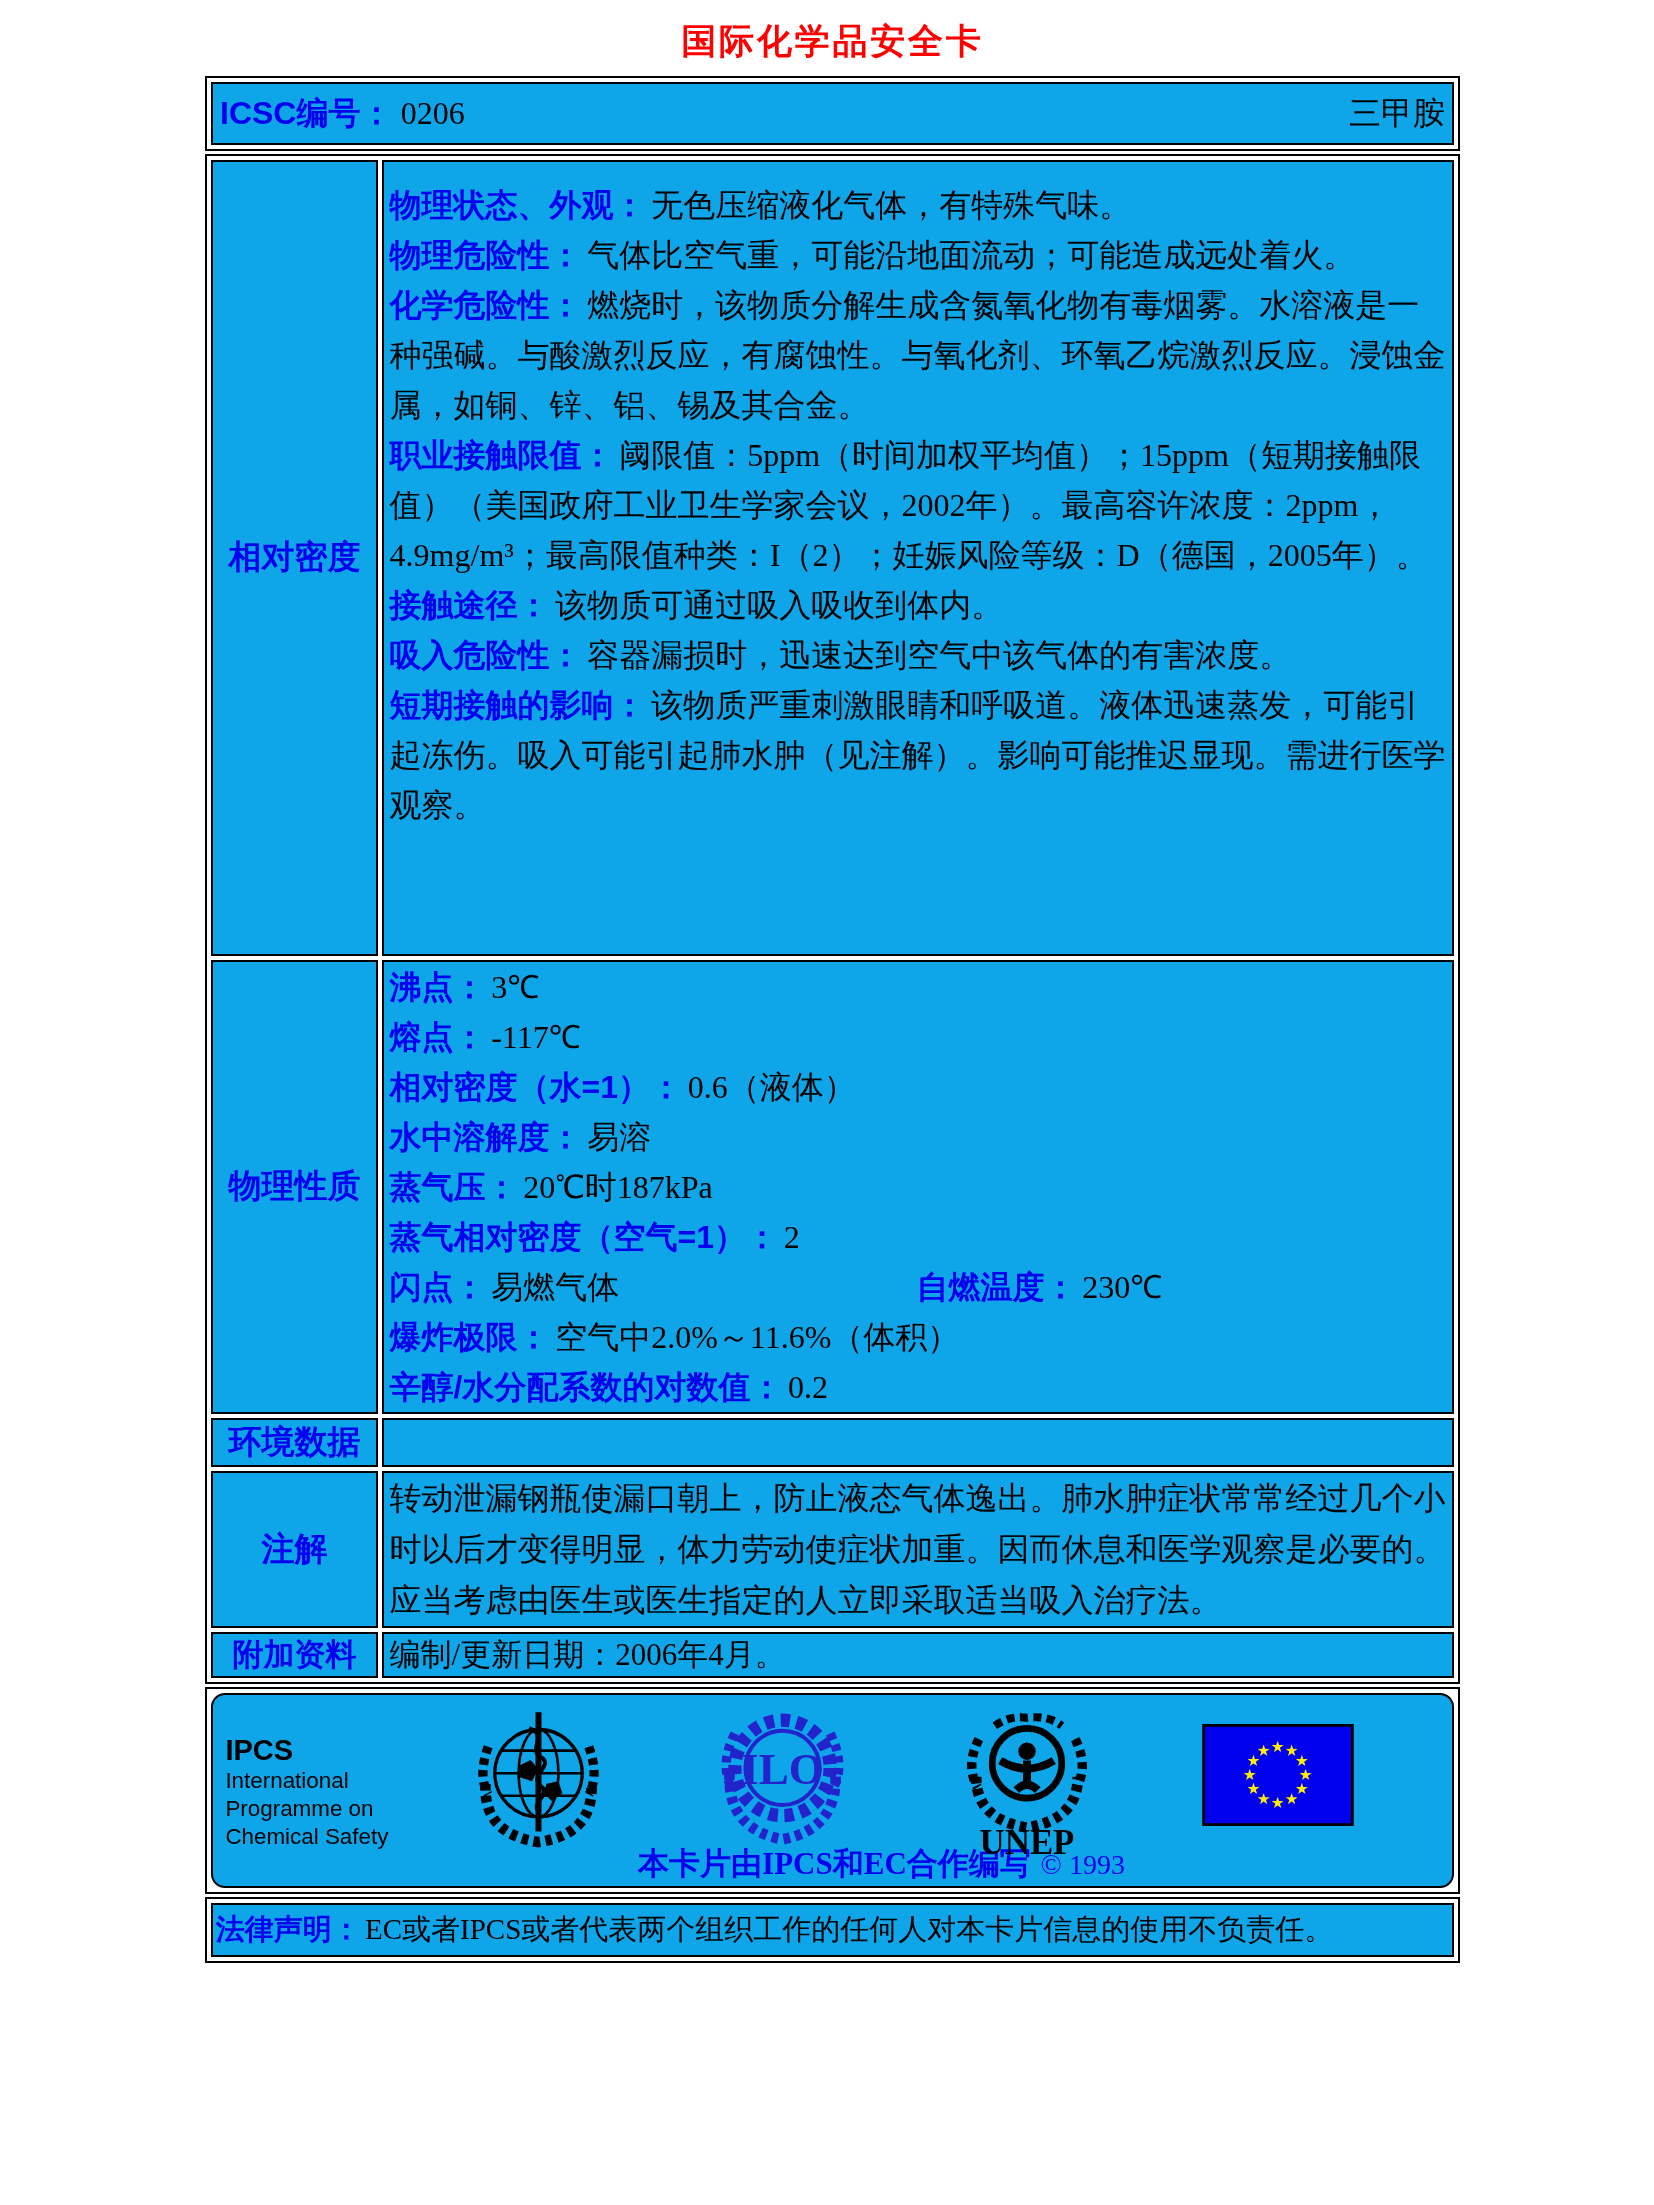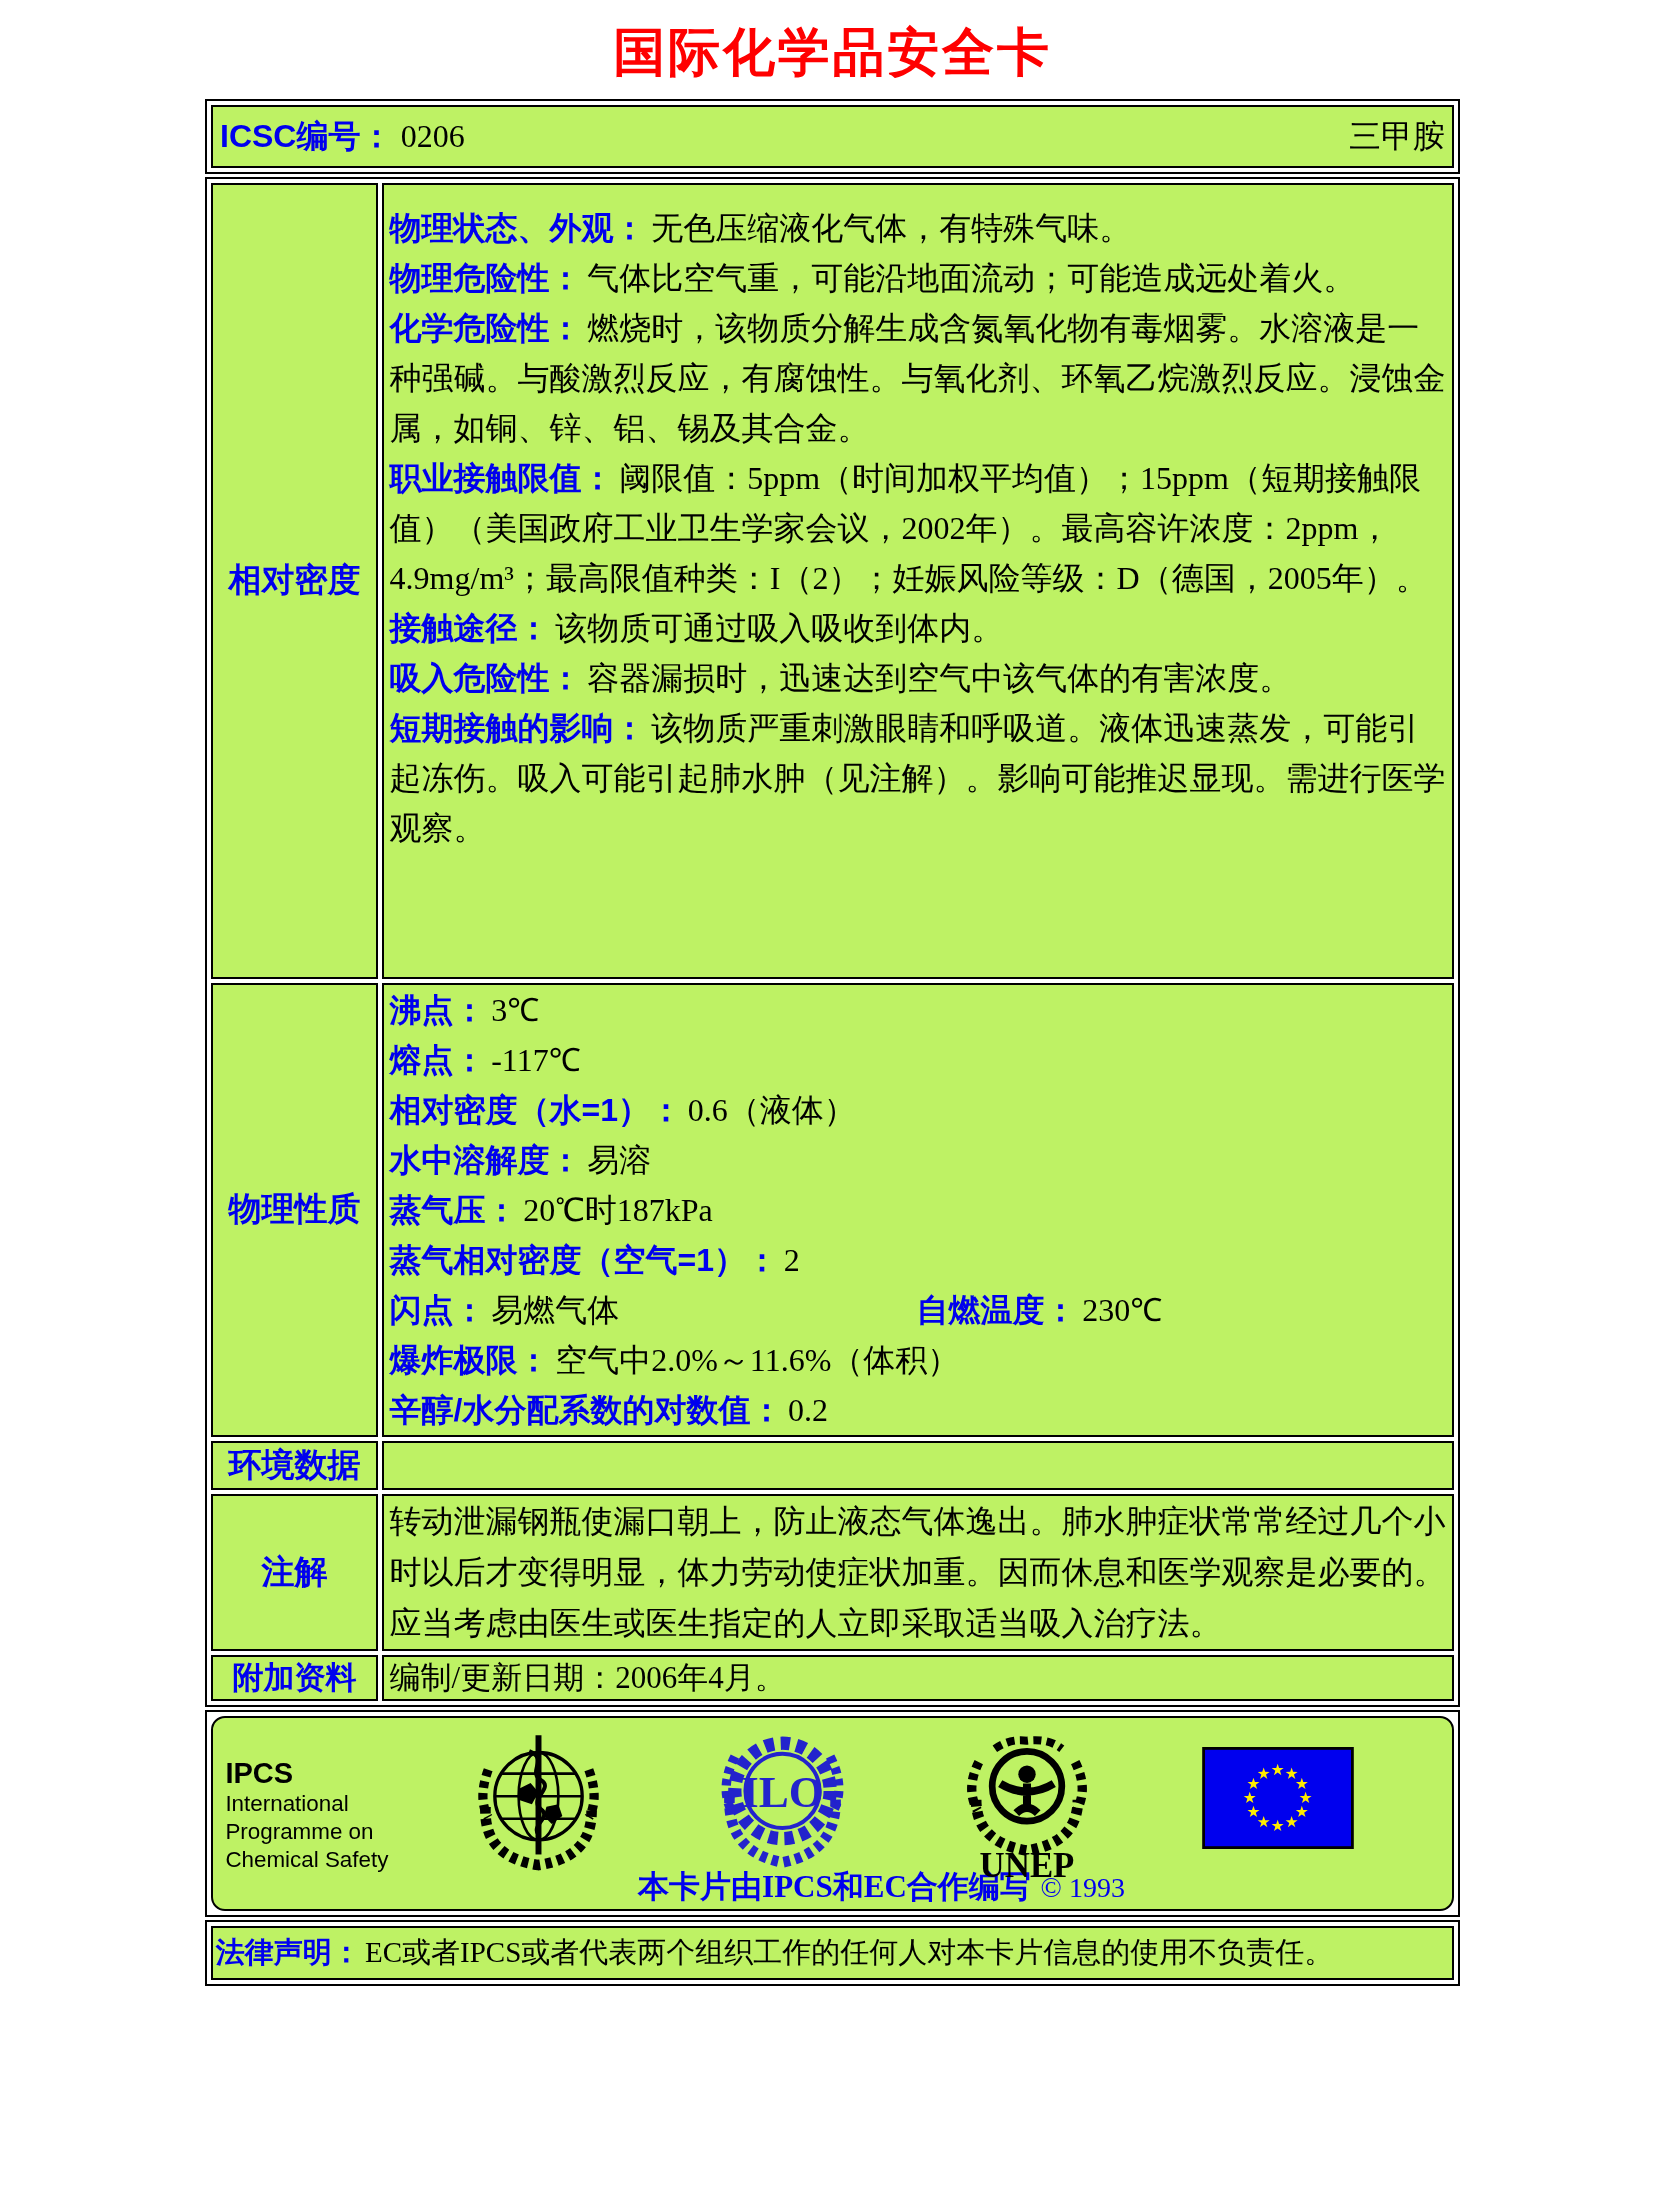--- a/index.html
+++ b/index.html
@@ -1,20 +1,20 @@
 <!DOCTYPE html>
 <html style="--blue: #0000EE; --red: #FF0000; --ilo-blue: #2323CC; --eu-blue: #0000EE; --star-yellow: #FFEC00;font-size:11.2px"><head>
 <meta charset="utf-8">
 <style>
   html,body{margin:0;padding:0;background:#ffffff;}
   body{width:1654px;min-height:2205px;position:relative;font-family:"Liberation Serif",serif;color:#000;}
   .wrapper{position:absolute;left:205px;top:0;width:1255px;}
-  .doc-title{margin:18px 0 11.2px 0;text-align:center;font-size:52px;font-weight:bold;letter-spacing:2.8px;color:var(--red);font-family:Liberation Serif, serif;}
+  .doc-title{margin:18px 0 11.2px 0;text-align:center;font-size:35px;font-weight:bold;letter-spacing:2.8px;color:var(--red);font-family:Liberation Serif, serif;}
   table.bx{border-collapse:separate;border-spacing:4.2px;border:2.8px solid #000;width:1255px;table-layout:fixed;margin:0 0 2.8px 0;background:#fff;}
-  table.bx td{border:2.1px solid #000;background:#bef264;overflow:hidden;}
+  table.bx td{border:2.1px solid #000;background:#0ea5e9;overflow:hidden;}
   
   td.header-cell{height:59px;vertical-align:middle;padding:0 7px;font-size:32px;}
   .hdr-label{color:var(--blue);font-weight:bold;font-family:"Liberation Sans",sans-serif;}
   .hdr-num{margin-left:8.4px;}
   .chem-name{float:right;margin-left:8px;}
   
   td.label-cell{width:163px;text-align:center;vertical-align:middle;color:var(--blue);font-weight:bold;font-family:"Liberation Sans",sans-serif;font-size:33px;padding:0;}
   td.content-cell{vertical-align:middle;padding:0 5.6px;font-size:32px;line-height:50px;}
   td.va-top{vertical-align:top;padding-top:18px;}
   .blue-label{color:var(--blue);font-weight:bold;font-family:"Liberation Sans",sans-serif;margin-right:5.6px;}

